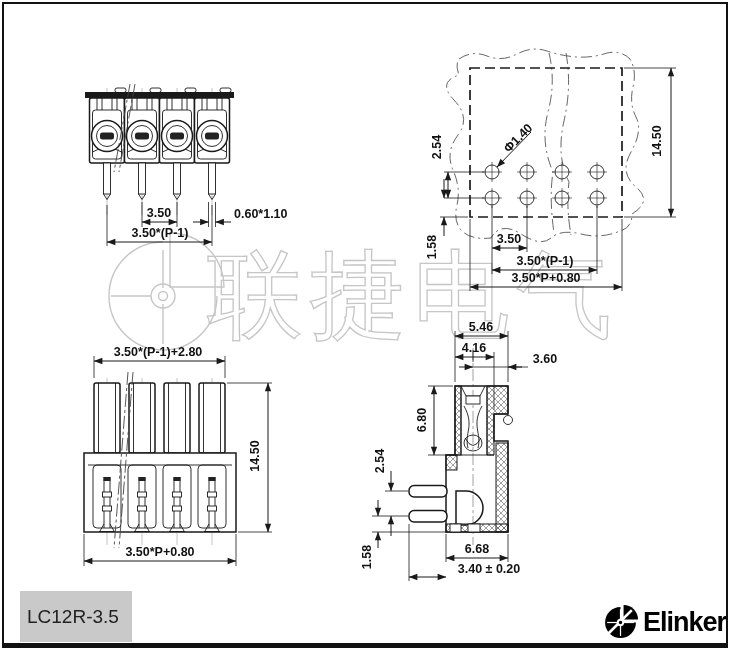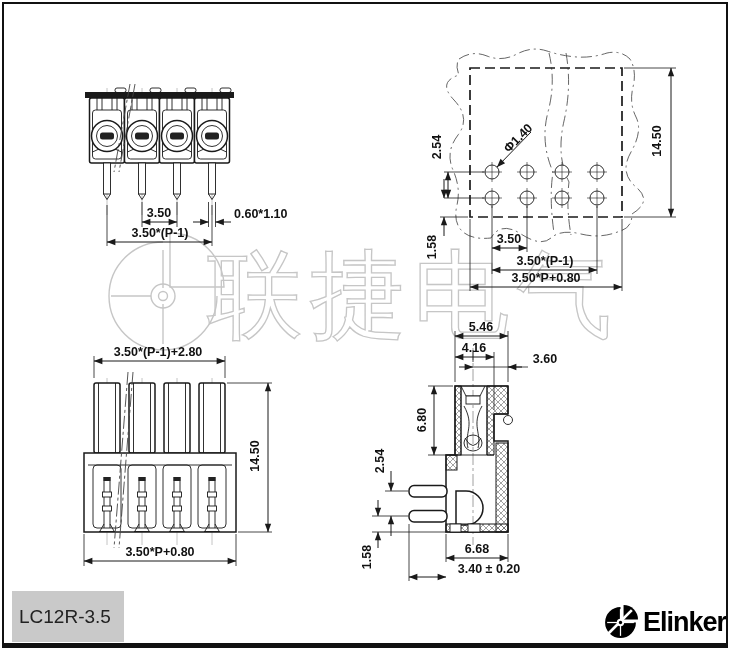--- a/index.html
+++ b/index.html
@@ -20,21 +20,21 @@
   .tnf{stroke:#1a1a1a;stroke-width:0.9;fill:#fff;}
   .ext{stroke:#1a1a1a;stroke-width:0.8;fill:none;}
   .dim{stroke:#1a1a1a;stroke-width:1;fill:none;}
   .cl{stroke:#b5b5b5;stroke-width:0.8;fill:none;}
   .brk{stroke:#444;stroke-width:0.9;fill:none;stroke-dasharray:13 3 3 3;}
   .wvy{stroke:#555;stroke-width:0.9;fill:none;stroke-dasharray:11 4 2 4;}
   .dash{stroke:#1a1a1a;stroke-width:1.7;fill:none;stroke-dasharray:10 5;}
   .wmk{stroke:#c6c6c6;stroke-width:1.4;fill:none;}
   .hatch{fill:url(#xh);stroke:#1a1a1a;stroke-width:1;}
   
-  .plabel{position:absolute;left:12px;top:591px;width:112px;height:51px;background:#c9c9c9;
+  .plabel{position:absolute;left:20px;top:591px;width:112px;height:51px;background:#c9c9c9;
           z-index:2;box-sizing:border-box;padding:15px 0 0 7px;font-size:19px;color:#222;}
   .brand{position:absolute;left:602px;top:604px;z-index:2;display:flex;align-items:center;}
   .brand .btxt{font-size:27px;font-weight:bold;letter-spacing:-1px;color:#000;margin-left:4px;}
 </style>
 </head>
 <body>
 
 <div id="canvas">
   <div class="frame"></div>
 

